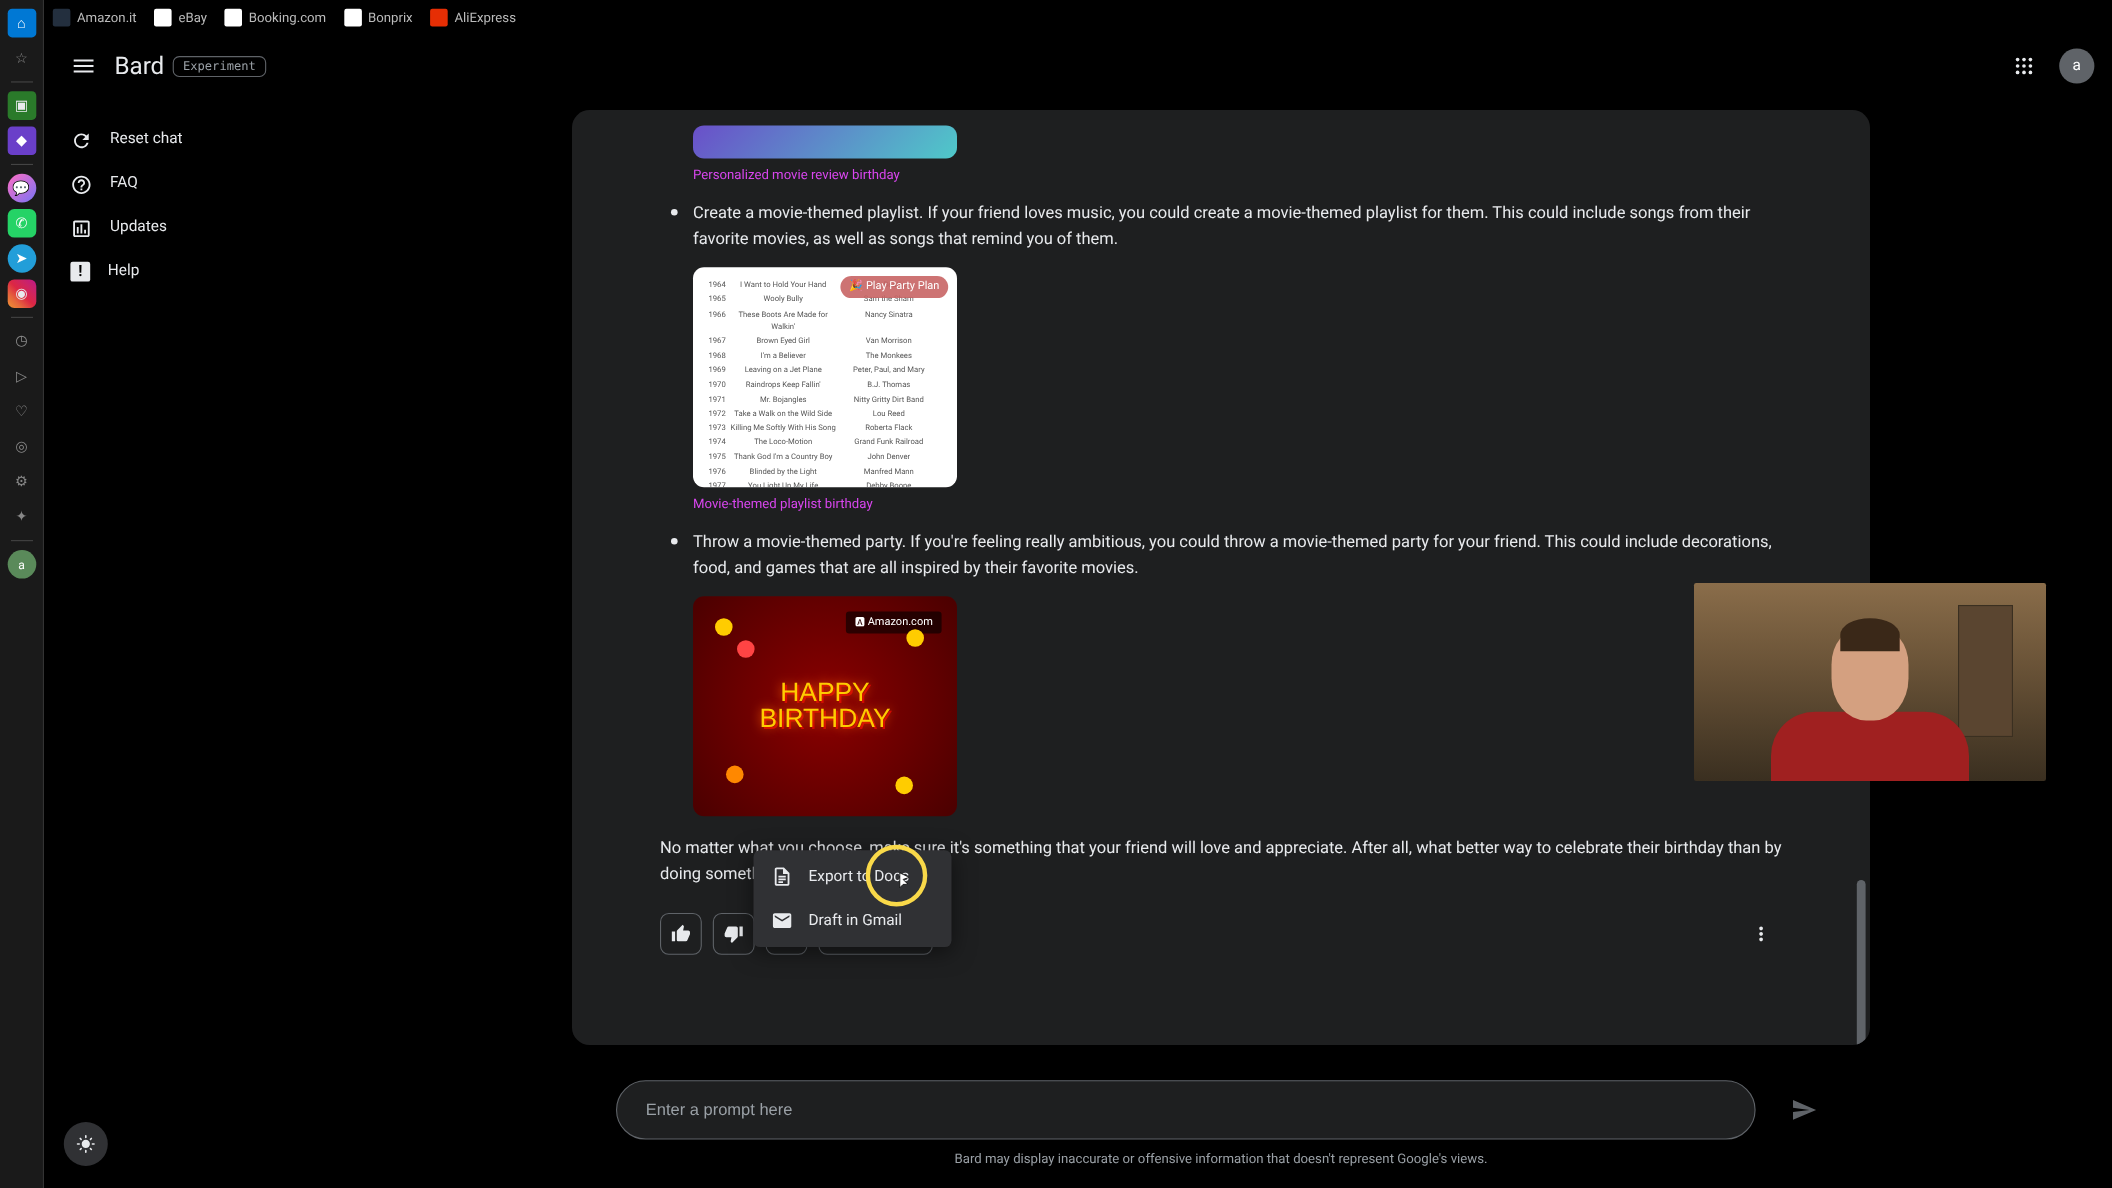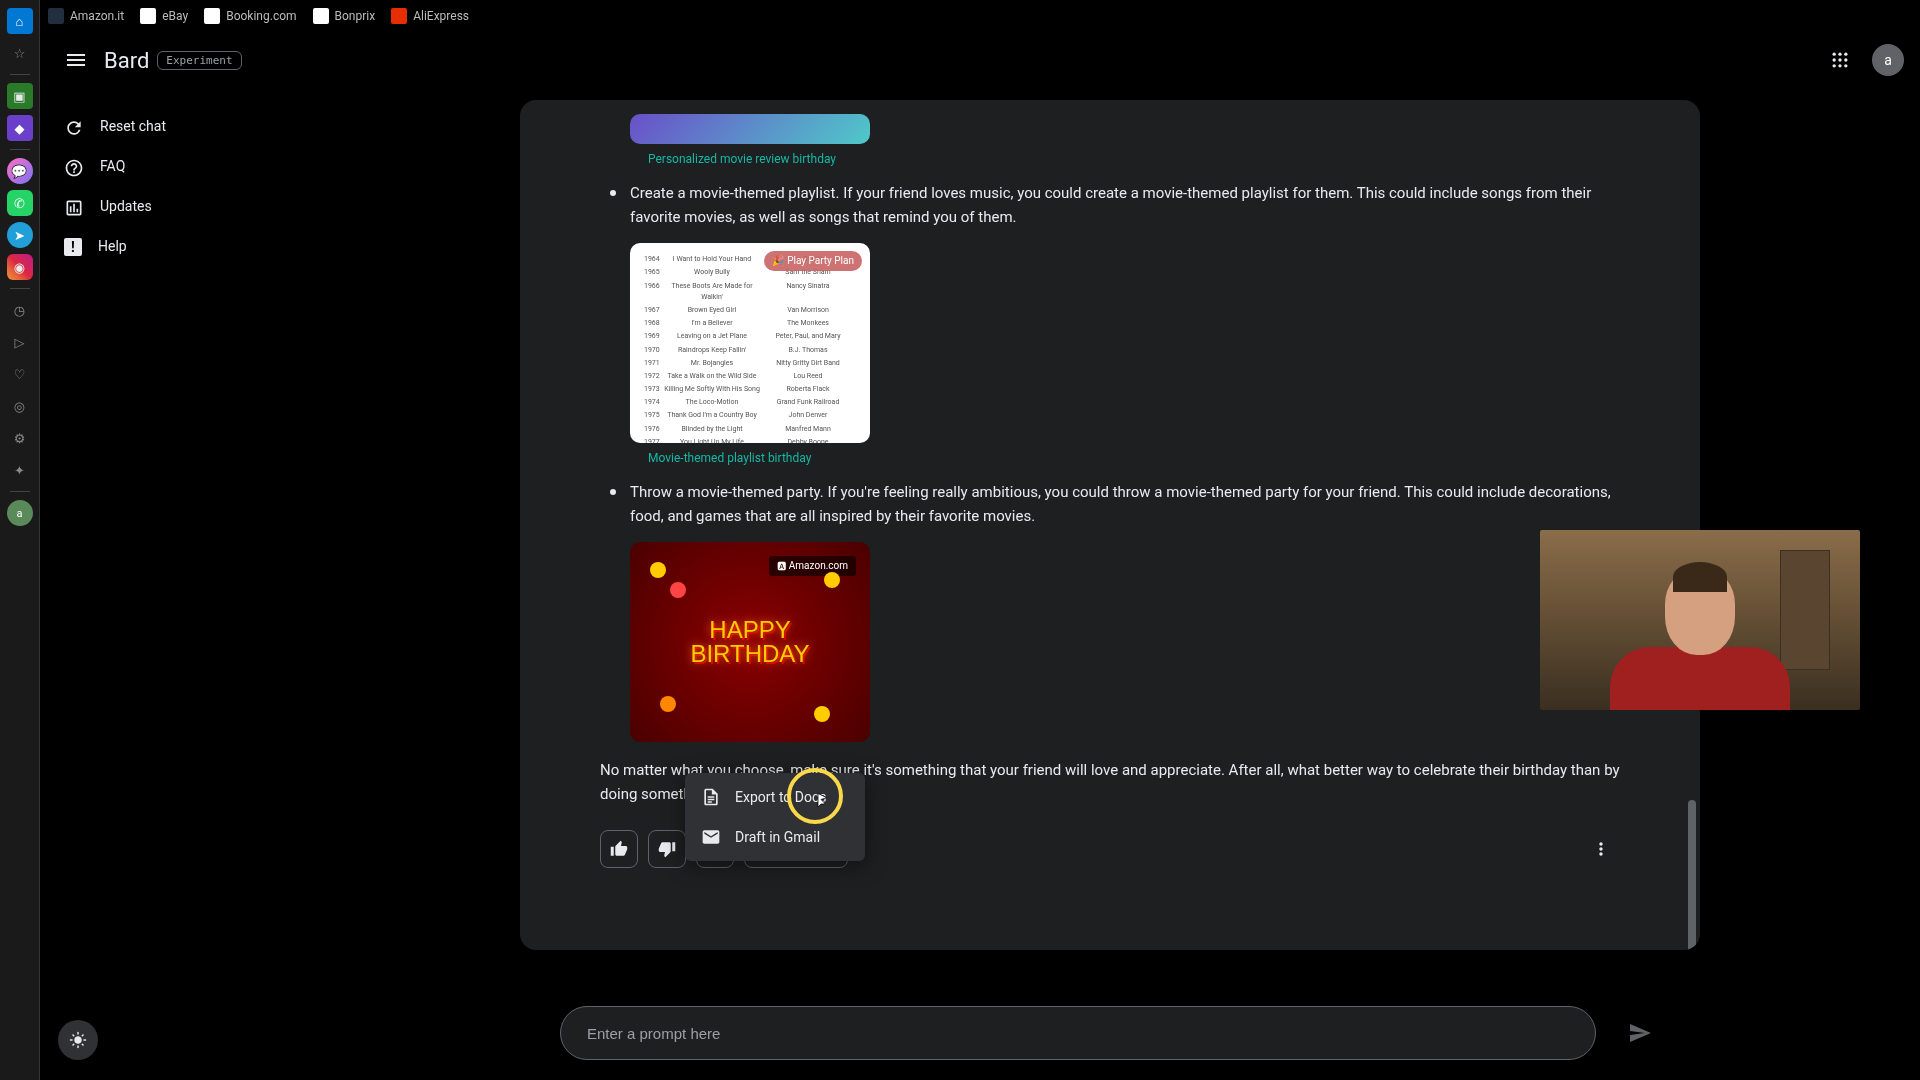--- a/index.html
+++ b/index.html
@@ -35,21 +35,21 @@
 
 .chat-container { position: absolute; left: 520px; top: 100px; width: 1180px; height: 850px; background: #1e1f20; border-radius: 16px; overflow: hidden; }
 .chat-scroll { position: absolute; inset: 0; overflow-y: auto; padding: 0 60px 20px 60px; }
 .chat-content { color: #e8eaed; font-size: 15px; line-height: 1.6; }
 .bullet-item { display: flex; margin-top: 12px; }
 .bullet-dot { width: 6px; height: 6px; background: #e8eaed; border-radius: 50%; margin-top: 9px; margin-right: 14px; flex-shrink: 0; margin-left: 30px; }
 .bullet-text { flex: 1; }
 .bullet-text strong { font-weight: 400; }
 
 .content-image { width: 240px; height: 100px; border-radius: 10px; margin-top: 14px; margin-left: 50px; position: relative; overflow: hidden; }
-.img-caption { font-size: 12px; color: #14b8a6; margin-top: 6px; margin-left: 68px; }
+.img-caption { font-size: 12px; color: #d946ef; margin-top: 6px; margin-left: 50px; }
 
 .img-review { background: linear-gradient(135deg, #6a4fc9 0%, #4fc9c9 100%); height: 30px; }
 .img-playlist { background: #fff; height: 200px; padding: 10px; position: relative; }
 .playlist-badge { position: absolute; top: 8px; right: 8px; background: rgba(200,100,100,0.9); color: #fff; font-size: 10px; padding: 2px 8px; border-radius: 10px; }
 .playlist-row { display: flex; font-size: 7px; color: #555; justify-content: space-between; padding: 1px 4px; }
 .playlist-row span:first-child { width: 20px; }
 .playlist-row span:nth-child(2) { flex: 1; text-align: center; }
 .playlist-row span:nth-child(3) { flex: 1; text-align: center; }
 
 .img-party { background: radial-gradient(circle, #8b0000 0%, #4a0000 100%); height: 200px; position: relative; display: flex; align-items: center; justify-content: center; }
@@ -372,20 +372,21 @@
 
 <div class="prompt-area">
   <div class="prompt-box">
     <input class="prompt-input" placeholder="Enter a prompt here" style="">
     <div class="send-btn">
       <svg viewBox="0 0 24 24">
           <path d="M2.01 21L23 12 2.01 3 2 10l15 2-15 2z"></path>
         </svg>
     </div>
   </div>
+  <div class="disclaimer">Bard may display inaccurate or offensive information that doesn't represent Google's views.</div>
 </div>
 
 <div class="theme-toggle">
   <svg viewBox="0 0 24 24">
       <path d="M12 7c-2.76 0-5 2.24-5 5s2.24 5 5 5 5-2.24 5-5-2.24-5-5-5zM2 13h2c.55 0 1-.45 1-1s-.45-1-1-1H2c-.55 0-1 .45-1 1s.45 1 1 1zm18 0h2c.55 0 1-.45 1-1s-.45-1-1-1h-2c-.55 0-1 .45-1 1s.45 1 1 1zM11 2v2c0 .55.45 1 1 1s1-.45 1-1V2c0-.55-.45-1-1-1s-1 .45-1 1zm0 18v2c0 .55.45 1 1 1s1-.45 1-1v-2c0-.55-.45-1-1-1s-1 .45-1 1zM5.99 4.58a.996.996 0 00-1.41 0 .996.996 0 000 1.41l1.06 1.06c.39.39 1.03.39 1.41 0s.39-1.03 0-1.41L5.99 4.58zm12.37 12.37a.996.996 0 00-1.41 0 .996.996 0 000 1.41l1.06 1.06c.39.39 1.03.39 1.41 0a.996.996 0 000-1.41l-1.06-1.06zm1.06-10.96a.996.996 0 000-1.41.996.996 0 00-1.41 0l-1.06 1.06c-.39.39-.39 1.03 0 1.41s1.03.39 1.41 0l1.06-1.06zM7.05 18.36a.996.996 0 000-1.41.996.996 0 00-1.41 0l-1.06 1.06c-.39.39-.39 1.03 0 1.41s1.03.39 1.41 0l1.06-1.06z"></path>
     </svg>
 </div>
 
 <div class="webcam">
   <div class="webcam-door"></div>

